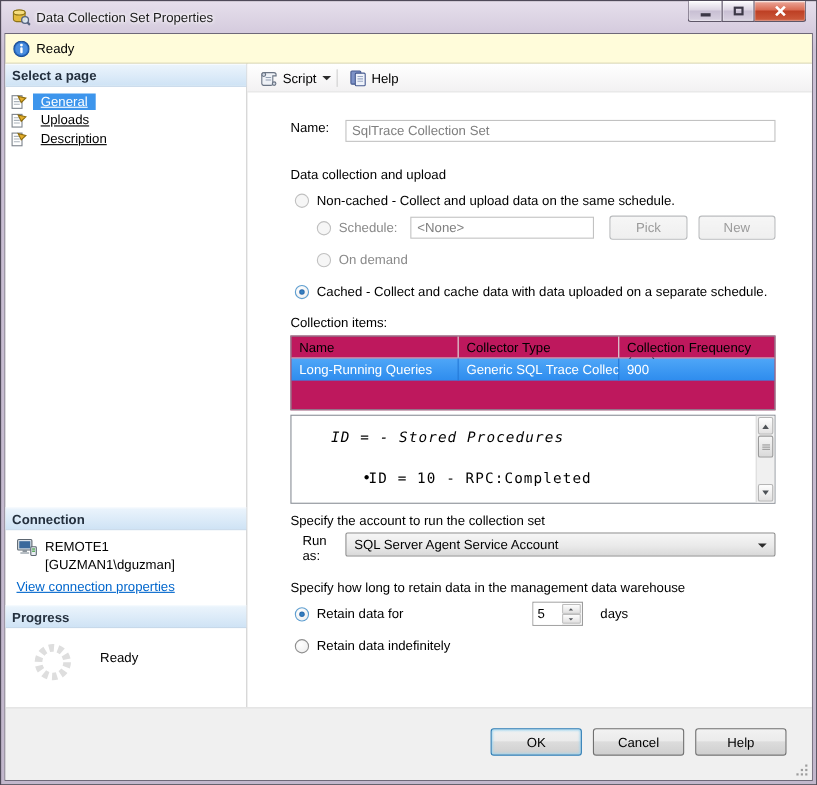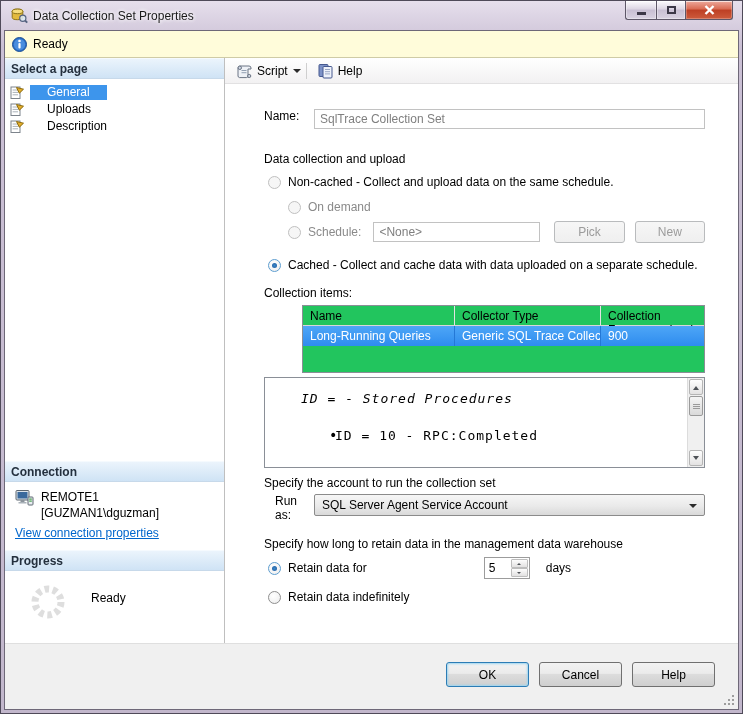--- a/index.html
+++ b/index.html
@@ -39,21 +39,21 @@
 
   .body{flex:1;display:flex;min-height:0;}
 
   
   .sidebar{width:220px;flex:0 0 auto;border-right:1px solid #bfbfbf;background:#fff;display:flex;flex-direction:column;}
   .panel-header{height:21px;flex:0 0 auto;background:linear-gradient(#ebf4fc,#cfe3f5);
     border-top:1px solid #f5fafe;border-bottom:1px solid #c7d9ea;
     display:flex;align-items:center;padding-left:6px;font-weight:bold;color:#24303e;}
   .page-list{padding:5px 4px 0 5px;flex:0 0 auto;}
   .page-item{display:flex;align-items:center;gap:5px;height:17px;cursor:default;}
-  .page-item .lbl{padding:0 17px;line-height:15px;}
+  .page-item .lbl{padding:0 7px;line-height:15px;text-decoration:underline;}
   .page-item.selected .lbl{background:#3d95ec;color:#fff;}
   .spacer{flex:1;}
   .conn-body{padding:7px 8px 4px 10px;flex:0 0 auto;}
   .conn-row{display:flex;gap:7px;align-items:flex-start;}
   .conn-lines{line-height:16px;}
   .link{color:#0066cc;text-decoration:underline;display:inline-block;margin:5px 0 6px 0;cursor:pointer;}
   .prog-body{flex:0 0 auto;height:72px;display:flex;align-items:flex-start;gap:24px;padding:12px 0 0 24px;}
   .prog-text{margin-top:8px;}
 
   
@@ -90,34 +90,34 @@
   .r-cached{margin-top:15px;padding-left:4px;}
 
   .btn{height:22px;border:1px solid #707070;border-radius:3px;
     background:linear-gradient(#f2f2f2,#ebebeb 45%,#dcdcdc 50%,#cfcfcf);
     display:flex;align-items:center;justify-content:center;font-size:12px;cursor:default;}
   .btn.disabled{border-color:#b9bbbd;background:linear-gradient(#f6f6f6,#efefef);color:#9b9b9b;}
   .sched-btn{width:84px;margin-left:7px;}
   .sched-btn.last{margin-left:3px;}
 
   .items-lbl{margin-top:14px;}
-  .table{margin-top:5px;height:68px;border:1px solid #8a8e96;display:flex;flex-direction:column;background:#22c55e;margin-left:38px;}
+  .table{margin-top:5px;height:68px;border:1px solid #8a8e96;display:flex;flex-direction:column;background:#be185d;}
   .thead{display:flex;height:20px;flex:0 0 auto;border-bottom:1px solid #d8d8d8;}
   .th{padding:3px 5px 0 7px;border-right:1px solid #e3e3e3;}
   .th:last-child{border-right:none;}
   .c1{width:152px;flex:0 0 auto;}
   .c2{width:146px;flex:0 0 auto;}
   .c3{flex:1;}
   .trow{display:flex;height:20px;flex:0 0 auto;}
   .trow.selected{background:linear-gradient(#4ea6f7,#2e8cee);color:#fff;}
   .td{padding:3px 22px 0 7px;border-right:1px solid #2478d6;white-space:nowrap;overflow:hidden;}
   .td:last-child{border-right:none;}
 
   .params-lbl{margin-top:26px;}
-  .params{margin-top:4px;height:91px;border:1px solid #8a8f97;position:relative;
+  .params{margin-top:4px;height:81px;border:1px solid #8a8f97;position:relative;
     font-family:"DejaVu Sans Mono",monospace;font-size:13px;background:#fff;}
   .p-line1{position:absolute;left:36px;top:13px;font-style:italic;letter-spacing:1px;}
   .p-line2{position:absolute;left:46px;top:50px;letter-spacing:1px;}
   .p-bullet{position:absolute;left:64px;top:49px;font-size:14px;}
   .p-line2 .txt{margin-left:24px;}
   .vscroll{position:absolute;top:0;right:0;bottom:0;width:17px;background:#f0f0f0;border-left:1px solid #dcdcdc;
     display:flex;flex-direction:column;align-items:stretch;}
   .sb-btn{height:16px;flex:0 0 auto;margin:1px;border:1px solid #b5b5b5;border-radius:2px;
     background:linear-gradient(#fefefe,#e3e2e2);display:flex;align-items:center;justify-content:center;}
   .tri-up{width:0;height:0;border:3px solid transparent;border-bottom:4px solid #4e5257;margin-top:-2px;}
@@ -317,31 +317,31 @@
             <input class="textbox name-input" readonly="" value="SqlTrace Collection Set" style="">
           </div>
 
           <div class="sect">Data collection and upload</div>
 
           <div class="radio-row r-noncached">
             <span class="radio dim"></span>
             <span>Non-cached - Collect and upload data on the same schedule.</span>
           </div>
 
-          <div class="radio-row r-ondemand">
-            <span class="radio dim"></span>
-            <span class="dim-text">On demand</span>
-          </div>
-
           <div class="radio-row r-schedule">
             <span class="radio dim"></span>
             <span class="dim-text">Schedule:</span>
             <input class="textbox sched-input" readonly="" value="&lt;None&gt;" style="">
             <div class="btn disabled sched-btn">Pick</div>
             <div class="btn disabled sched-btn last">New</div>
+          </div>
+
+          <div class="radio-row r-ondemand">
+            <span class="radio dim"></span>
+            <span class="dim-text">On demand</span>
           </div>
 
           <div class="radio-row r-cached">
             <span class="radio checked"></span>
             <span>Cached - Collect and cache data with data uploaded on a separate schedule.</span>
           </div>
 
           <div class="items-lbl">Collection items:</div>
 
           <div class="table">

